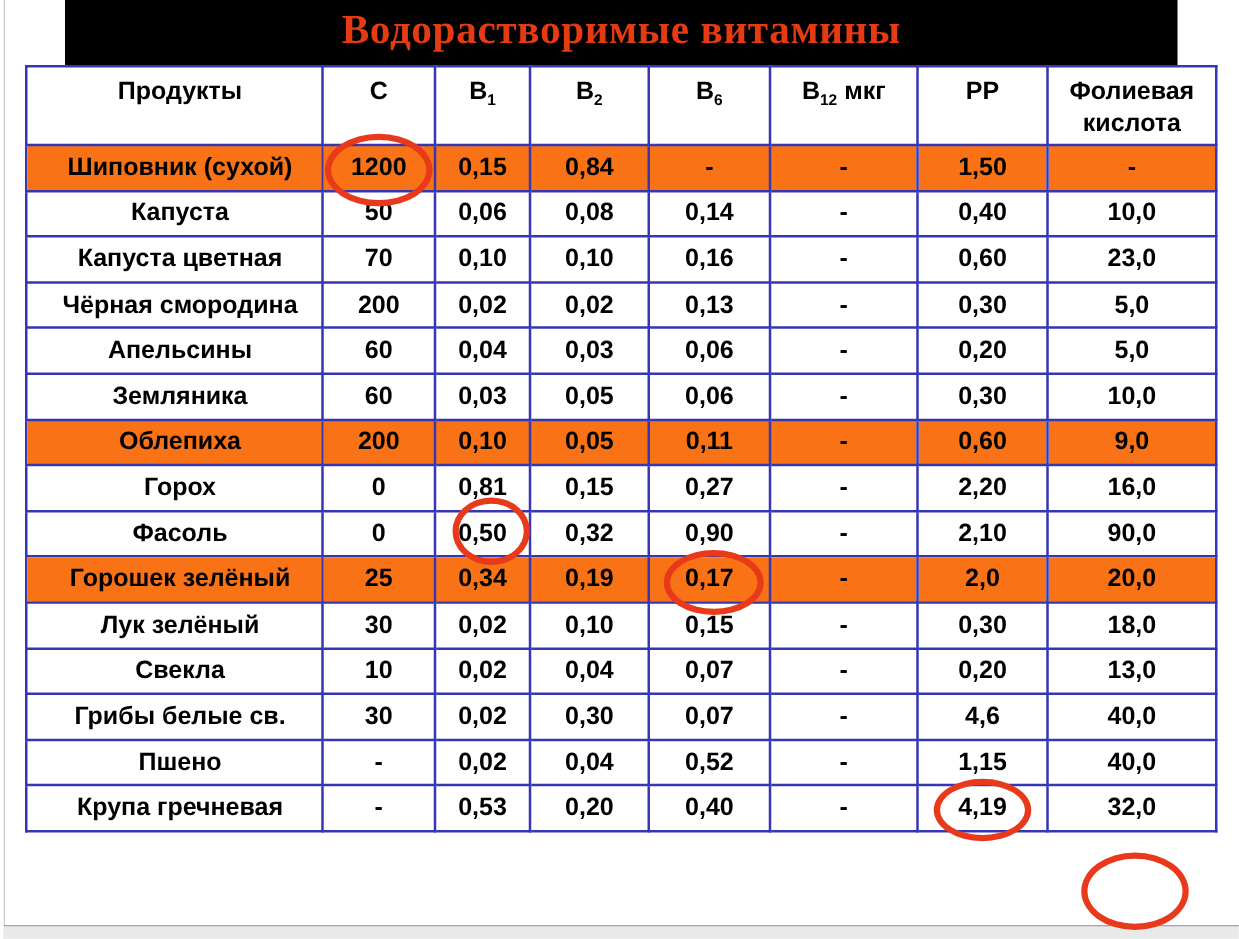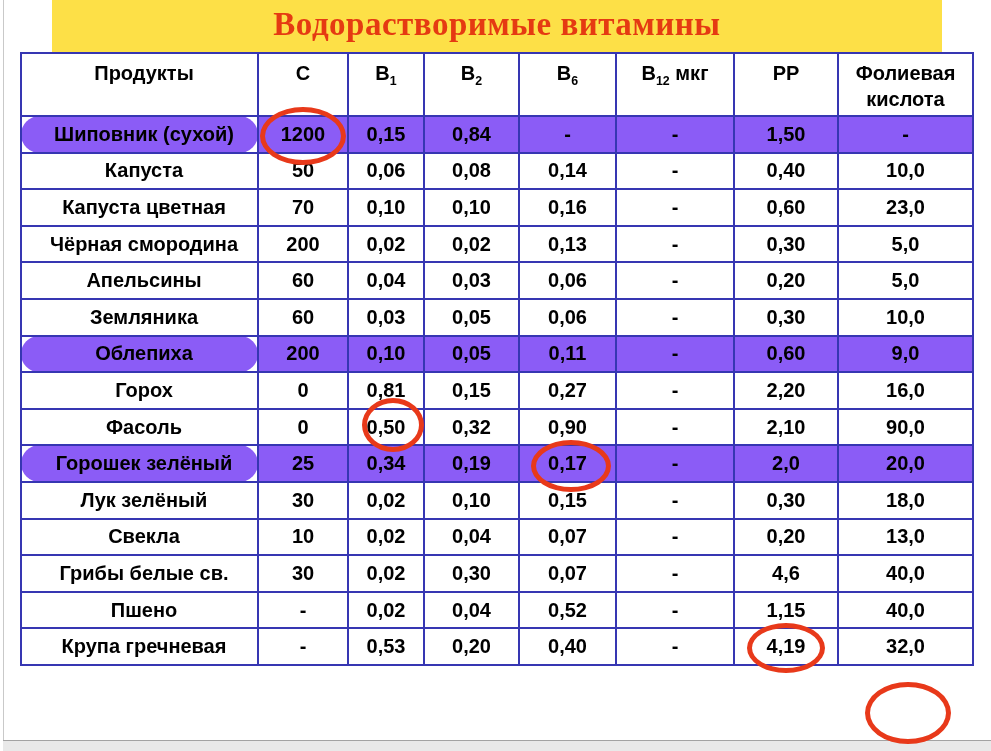--- a/index.html
+++ b/index.html
@@ -13,21 +13,21 @@
   .window-edge-line {
     position: absolute;
     left: 3px; top: 0;
     width: 1px; height: 751px;
     background: #c9c9c9;
   }
   .title-band {
     position: absolute;
     left: 52px; top: 0;
     width: 890px; height: 53px;
-    background: #fde047;
+    background: #000000;
     display: flex;
     align-items: center;
     justify-content: center;
   }
   .slide-title {
     font-family: "Liberation Serif", serif;
     font-weight: bold;
     font-size: 33px;
     color: #e53a12;
     letter-spacing: 0.5px;
@@ -56,23 +56,22 @@
   table.vitamins thead th {
     vertical-align: top;
     padding-top: 6px;
     line-height: 1.3;
     white-space: normal;
   }
   table.vitamins tbody tr { height: 36.6px; }
   th.product-h, td.product {
     text-align: left;
     padding-left: 9px;
-    border-radius: 29px;
-  }
-  tr.highlight td { background: #8b5cf6; }
+  }
+  tr.highlight td { background: #f97316; }
   table.vitamins sub {
     font-size: 62%;
     line-height: 0;
   }
   .red-circle {
     position: absolute;
     border: 5px solid #e8391a;
     border-radius: 50%;
     background: transparent;
     pointer-events: none;

